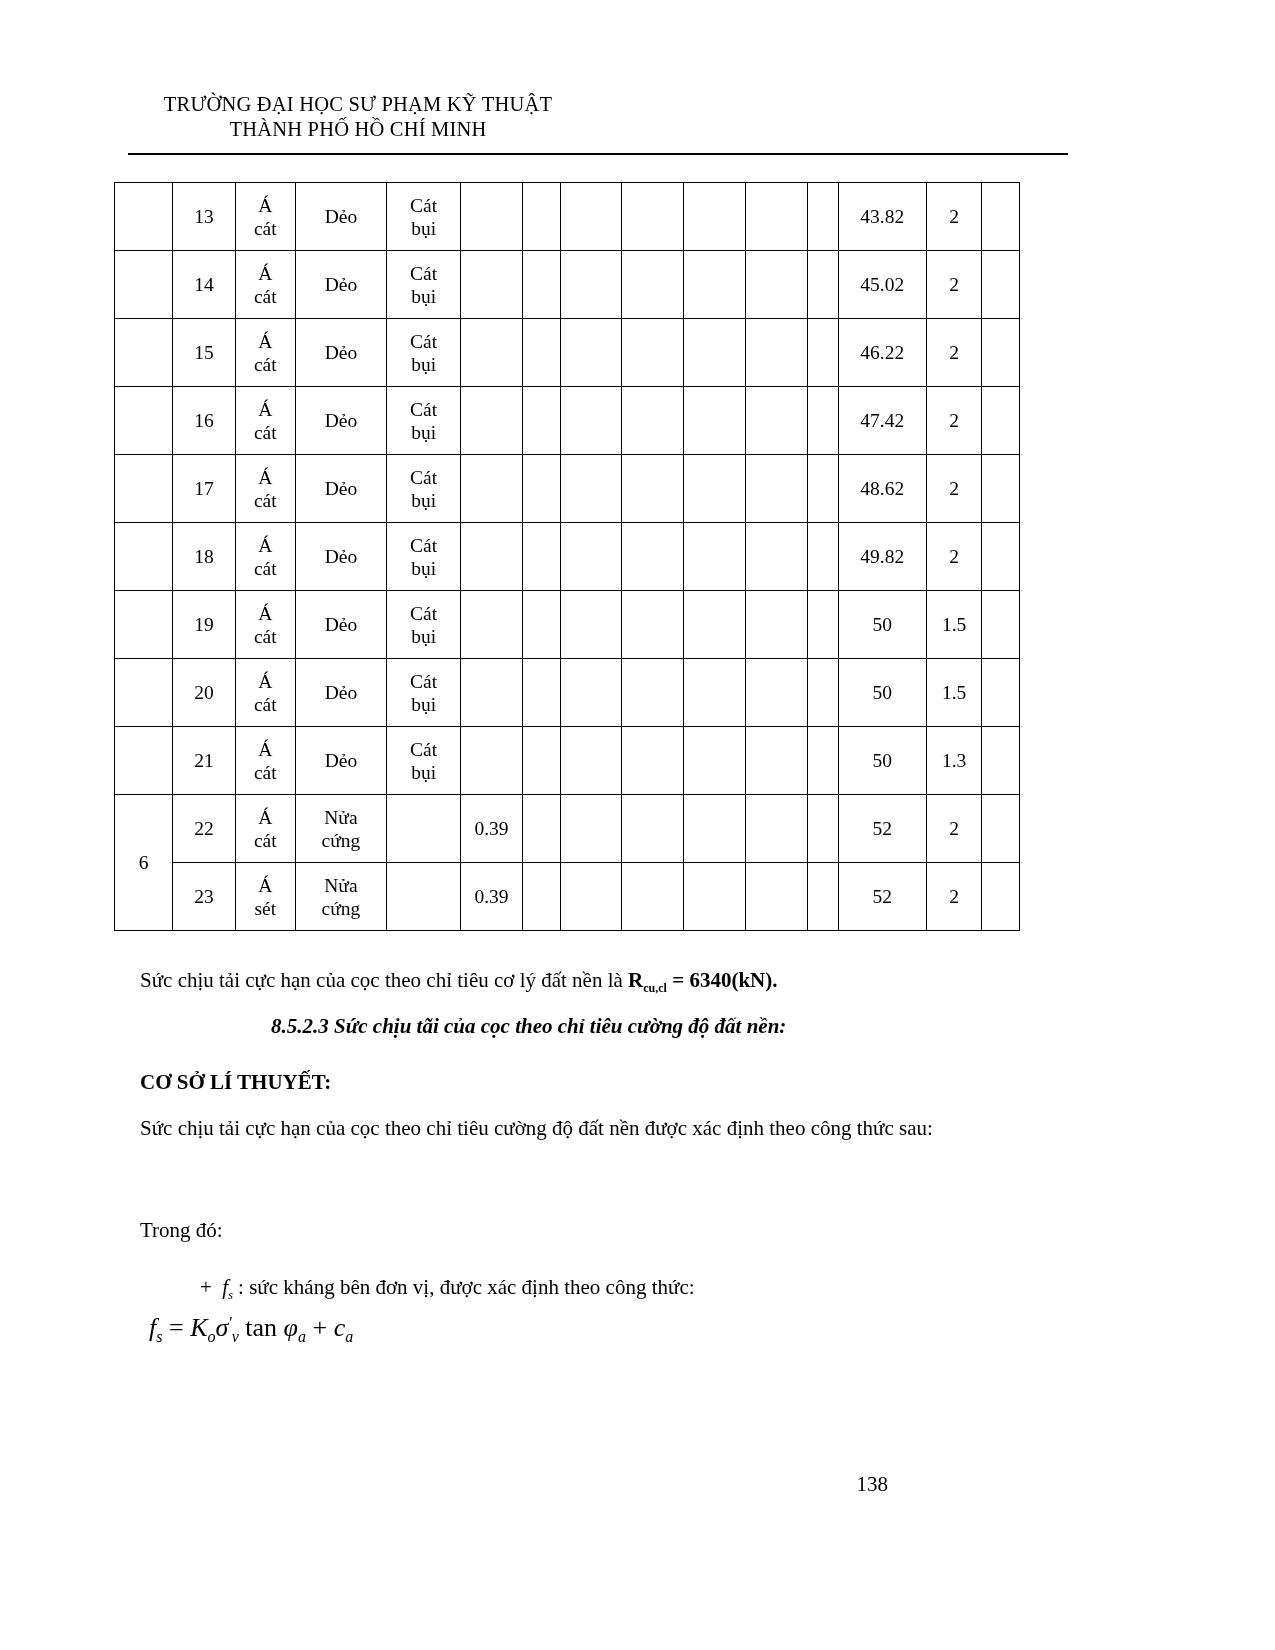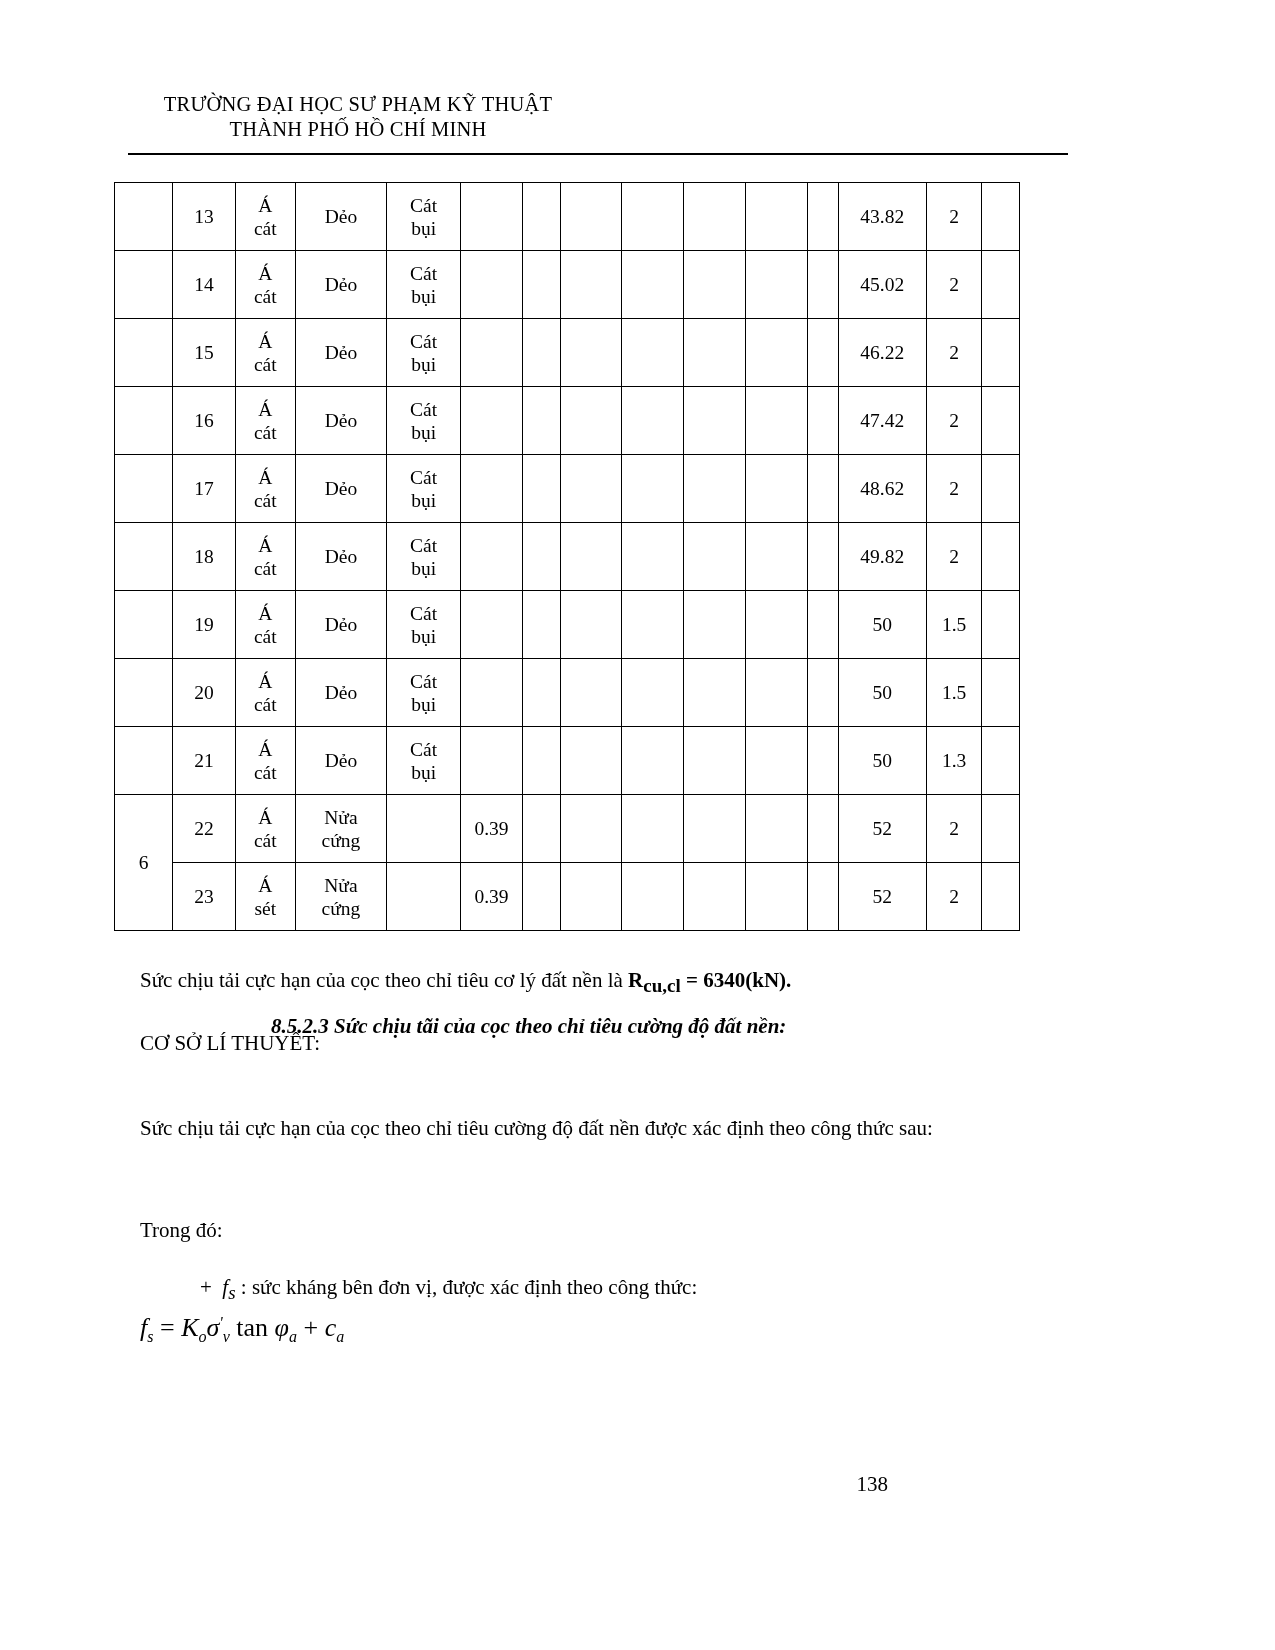--- a/index.html
+++ b/index.html
@@ -93,21 +93,21 @@
 
   
   .para {
     position: absolute;
     font-size: 21px;
     line-height: 28px;
     white-space: nowrap;
   }
   .p-left { left: 140px; }
   .bold { font-weight: bold; }
-  .sub { font-size: 19px; vertical-align: sub; margin-top: 6px; }
+  .sub { font-size: 12px; vertical-align: sub; margin-top: 6px; }
   .heading {
     position: absolute;
     left: 243px;
     font-style: italic;
     font-weight: bold;
     font-size: 21px;
   }
 
   
   .formula {
@@ -406,30 +406,30 @@
         </tbody>
     </table>
   </div>
 
   <div class="para p-left" style="top:966px;">
     <span>Sức chịu tải cực hạn của cọc theo chỉ tiêu cơ lý đất nền là </span><span class="bold">R</span><span class="bold sub">cu,cl</span><span class="bold"> = 6340(kN).</span>
   </div>
 
   <div class="heading" style="top:1014px;margin-left:28px;">8.5.2.3 Sức chịu tãi của cọc theo chỉ tiêu cường độ đất nền:</div>
 
-  <div class="para p-left" style="top:1029px;">CƠ SỞ LÍ THUYẾT:</div>
+  <div class="para p-left" style="top:1068px;font-weight:bold;">CƠ SỞ LÍ THUYẾT:</div>
 
   <div class="para p-left" style="top:1114px;">Sức chịu tải cực hạn của cọc theo chỉ tiêu cường độ đất nền được xác định theo công thức sau:</div>
 
 
   <div class="para p-left" style="top:1216px;">Trong đó:</div>
 
   <div class="para" style="top:1273px; left:200px;">
     <span>+ &nbsp;<i>f<span class="sub" style="font-style:italic;">s</span></i> : sức kháng bên đơn vị, được xác định theo công thức:</span>
   </div>
 
-  <div class="formula" style="top:1313px; left:140px;">
+  <div class="formula" style="top:1313px; left:149px;">
     <span>f<span class="sb">s</span> <span class="op">=</span> K<span class="sb">o</span>σ<span style="font-size:16px; position:relative; top:-8px;">'</span><span class="sb">v</span> <span class="op">tan</span> φ<span class="sb">a</span> <span class="op">+</span> c<span class="sb">a</span></span>
   </div>
 
   <div class="pagenum">138</div>
 
 </div>
 
 </body></html>

